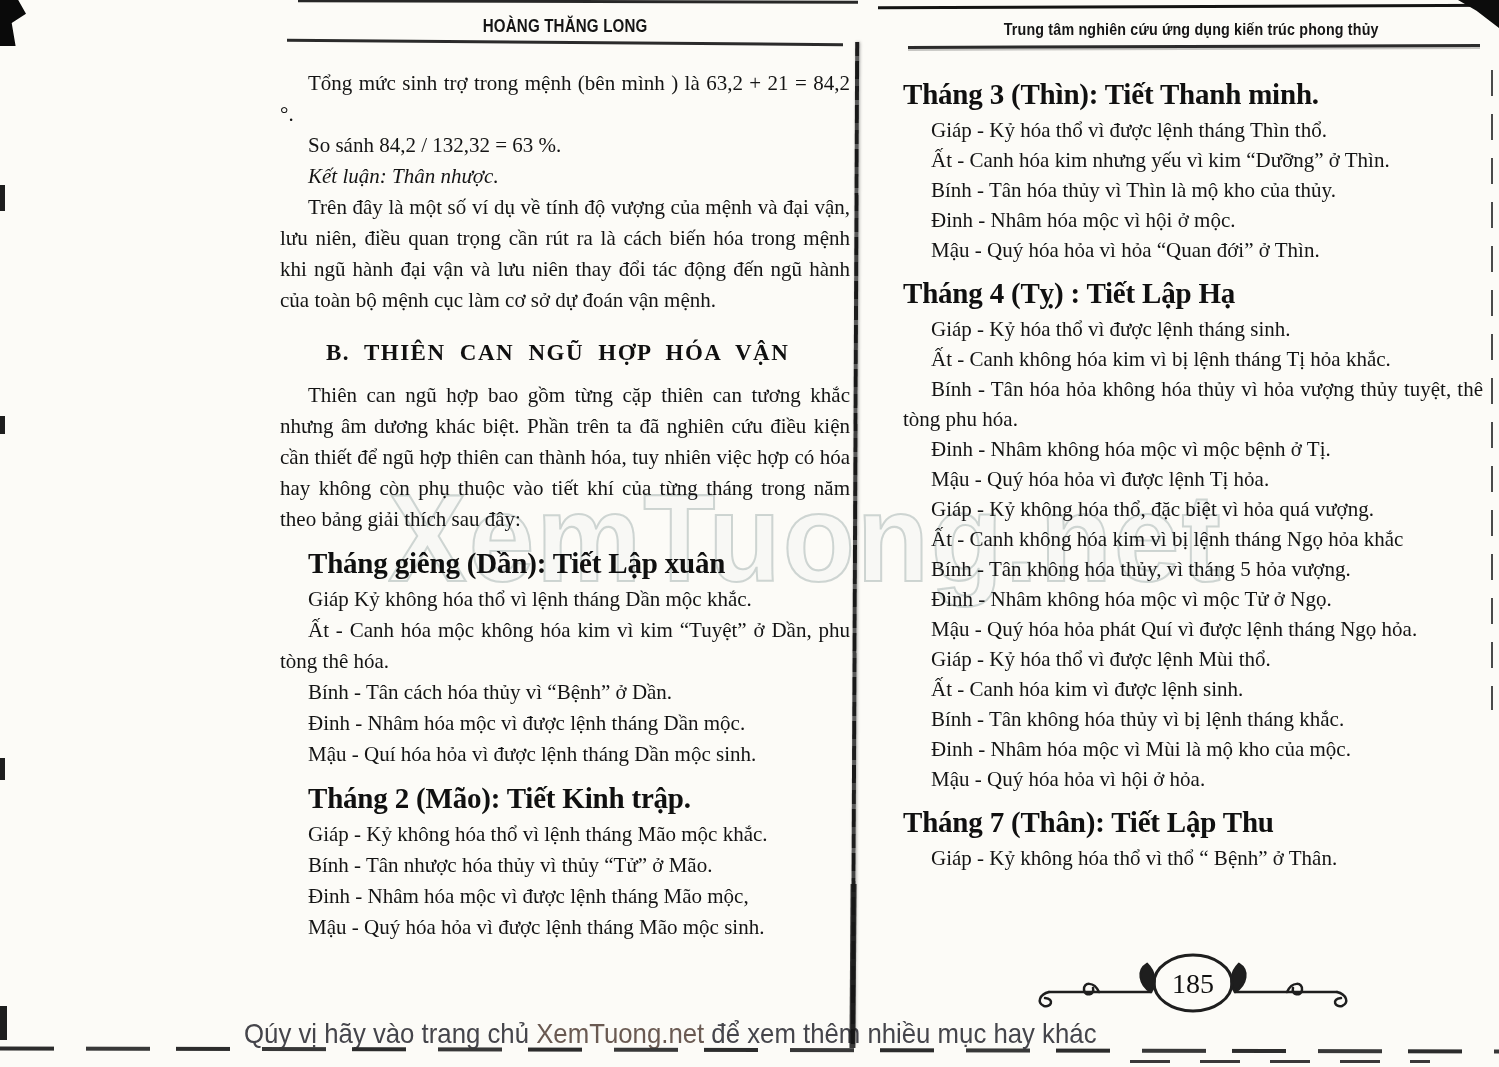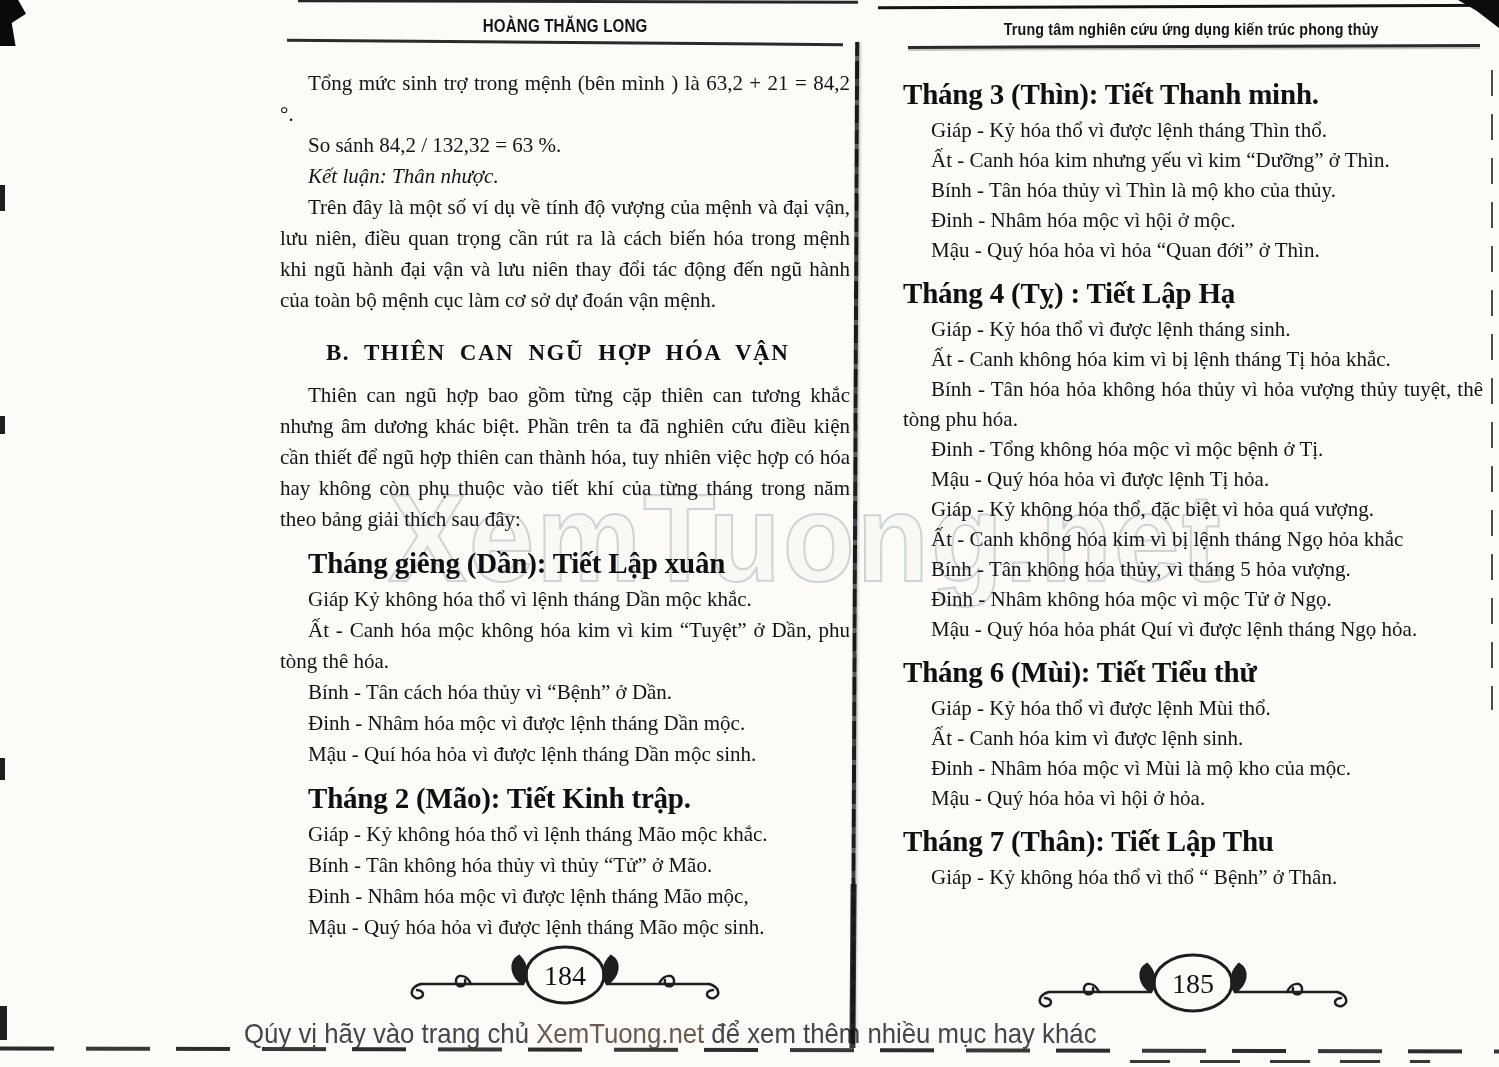--- a/index.html
+++ b/index.html
@@ -98,72 +98,56 @@
 
     <h3 class="month-h">Tháng giêng (Dần): Tiết Lập xuân</h3>
     <p class="line">Giáp Kỷ không hóa thổ vì lệnh tháng Dần mộc khắc.</p>
     <p class="line">Ất - Canh hóa mộc không hóa kim vì kim “Tuyệt” ở Dần, phu tòng thê hóa.</p>
     <p class="line">Bính - Tân cách hóa thủy vì “Bệnh” ở Dần.</p>
     <p class="line">Đinh - Nhâm hóa mộc vì được lệnh tháng Dần mộc.</p>
     <p class="line">Mậu - Quí hóa hỏa vì được lệnh tháng Dần mộc sinh.</p>
 
     <h3 class="month-h">Tháng 2  (Mão): Tiết Kinh trập.</h3>
     <p class="line">Giáp - Kỷ không  hóa thổ vì lệnh tháng Mão mộc khắc.</p>
-    <p class="line">Bính - Tân không hóa thủy vì thủy “Tử” ở Mão.</p>
+    <p class="line">Bính - Tân nhược hóa thủy vì thủy “Tử” ở Mão.</p>
     <p class="line">Đinh - Nhâm hóa mộc vì được lệnh tháng Mão mộc,</p>
     <p class="line">Mậu - Quý hóa hỏa vì được lệnh tháng Mão mộc sinh.</p>
   </div>
 
   <div class="page" id="page-right">
     <h3 class="month-h">Tháng 3 (Thìn): Tiết Thanh minh.</h3>
     <p class="line">Giáp - Kỷ hóa thổ vì được lệnh tháng Thìn thổ.</p>
     <p class="line">Ất - Canh hóa kim nhưng yếu vì kim “Dưỡng” ở Thìn.</p>
     <p class="line">Bính - Tân hóa thủy vì Thìn là mộ kho của thủy.</p>
     <p class="line">Đinh - Nhâm hóa mộc vì hội ở mộc.</p>
     <p class="line">Mậu - Quý hóa hỏa vì hỏa “Quan đới” ở Thìn.</p>
 
     <h3 class="month-h">Tháng 4 (Tỵ) : Tiết Lập Hạ</h3>
     <p class="line">Giáp - Kỷ hóa thổ vì được lệnh tháng sinh.</p>
     <p class="line">Ất - Canh không hóa kim vì bị lệnh tháng Tị hỏa khắc.</p>
     <p class="line">Bính - Tân hóa hỏa không hóa thủy vì hỏa vượng thủy tuyệt, thê tòng phu hóa.</p>
-    <p class="line">Đinh - Tổng không hóa mộc vì mộc bệnh ở Tị.</p>
+    <p class="line">Đinh - Nhâm không hóa mộc vì mộc bệnh ở Tị.</p>
     <p class="line">Mậu - Quý hóa hỏa vì được lệnh Tị hỏa.</p>
 
     <p class="line">Giáp - Kỷ không hóa thổ, đặc biệt vì hỏa quá vượng.</p>
     <p class="line">Ất  - Canh không hóa kim vì bị lệnh tháng Ngọ hỏa khắc</p>
     <p class="line">Bính - Tân không hóa thủy, vì tháng 5 hỏa vượng.</p>
     <p class="line">Đinh -  Nhâm không hóa mộc vì mộc Tử ở Ngọ.</p>
     <p class="line">Mậu - Quý hóa hỏa phát Quí vì được lệnh tháng Ngọ hỏa.</p>
 
-    <h3 class="month-h">Tháng 6 (Mùi): Tiết Tiểu thử</h3>
     <p class="line">Giáp - Kỷ hóa thổ vì được lệnh Mùi thổ.</p>
     <p class="line">Ất - Canh hóa kim vì được lệnh sinh.</p>
+    <p class="line">Bính - Tân không hóa thủy vì bị lệnh tháng khắc.</p>
     <p class="line">Đinh -  Nhâm hóa mộc vì Mùi là mộ kho của mộc.</p>
     <p class="line">Mậu -  Quý hóa hỏa vì hội ở hỏa.</p>
 
     <h3 class="month-h">Tháng 7 (Thân): Tiết Lập Thu</h3>
     <p class="line">Giáp - Kỷ không hóa thổ vì thổ “ Bệnh” ở Thân.</p>
   </div>
 
-  <div class="ornament" id="ornament-left">
-    <svg width="320" height="66" viewBox="0 0 320 66">
-      <g fill="none" stroke="#1e1e1e" stroke-width="2.5" stroke-linecap="round">
-        <path d="M16 42 H118"></path>
-        <path d="M202 42 H304"></path>
-        <path d="M16 42 c-9 2 -13 11 -5 14 c7 2 11 -7 1 -8"></path>
-        <path d="M304 42 c9 2 13 11 5 14 c-7 2 -11 -7 -1 -8"></path>
-        <path d="M66 42 c-5 -11 -16 -10 -15 -2 c1 7 11 5 9 -2"></path>
-        <path d="M254 42 c5 -11 16 -10 15 -2 c-1 7 -11 5 -9 -2"></path>
-        <path d="M118 42 C106 34 104 20 114 14 C122 22 124 34 118 42" fill="#1e1e1e"></path>
-        <path d="M202 42 C214 34 216 20 206 14 C198 22 196 34 202 42" fill="#1e1e1e"></path>
-        <ellipse cx="160" cy="33" rx="39" ry="28" stroke-width="3"></ellipse>
-      </g>
-      <text x="160" y="43" text-anchor="middle" font-family="Liberation Serif, serif" font-size="28" fill="#111">184</text>
-    </svg>
-  </div>
 
   <div class="ornament" id="ornament-right">
     <svg width="320" height="66" viewBox="0 0 320 66">
       <g fill="none" stroke="#1e1e1e" stroke-width="2.5" stroke-linecap="round">
         <path d="M16 42 H118"></path>
         <path d="M202 42 H304"></path>
         <path d="M16 42 c-9 2 -13 11 -5 14 c7 2 11 -7 1 -8"></path>
         <path d="M304 42 c9 2 13 11 5 14 c-7 2 -11 -7 -1 -8"></path>
         <path d="M66 42 c-5 -11 -16 -10 -15 -2 c1 7 11 5 9 -2"></path>
         <path d="M254 42 c5 -11 16 -10 15 -2 c-1 7 -11 5 -9 -2"></path>

